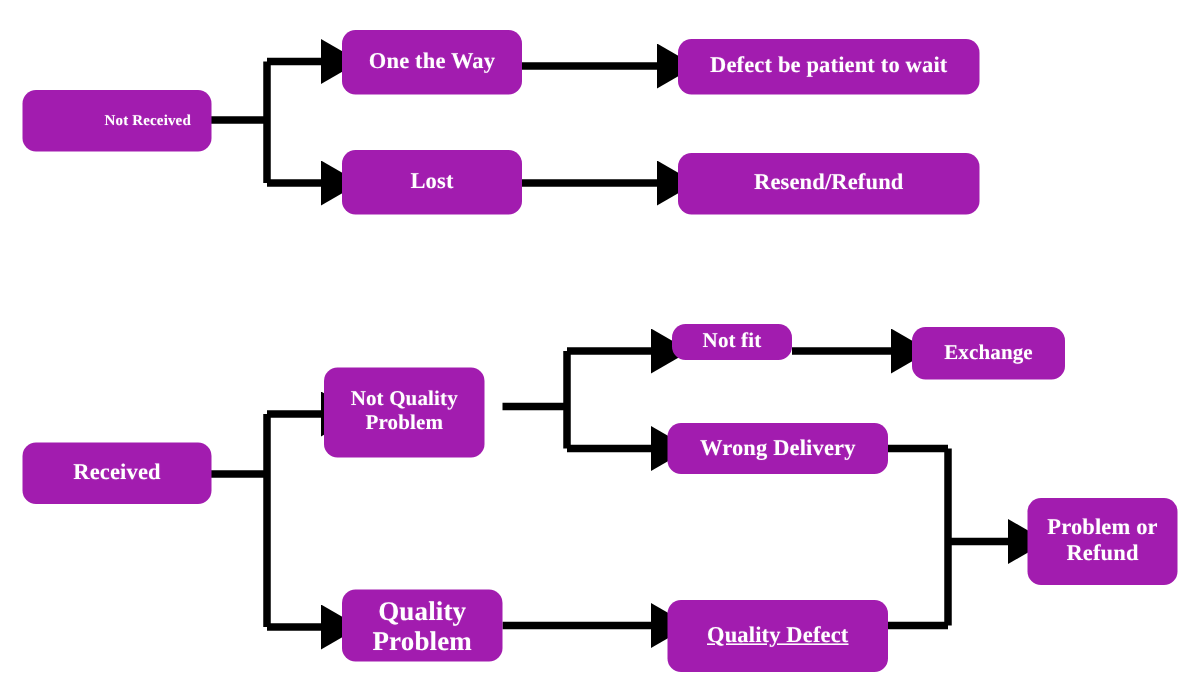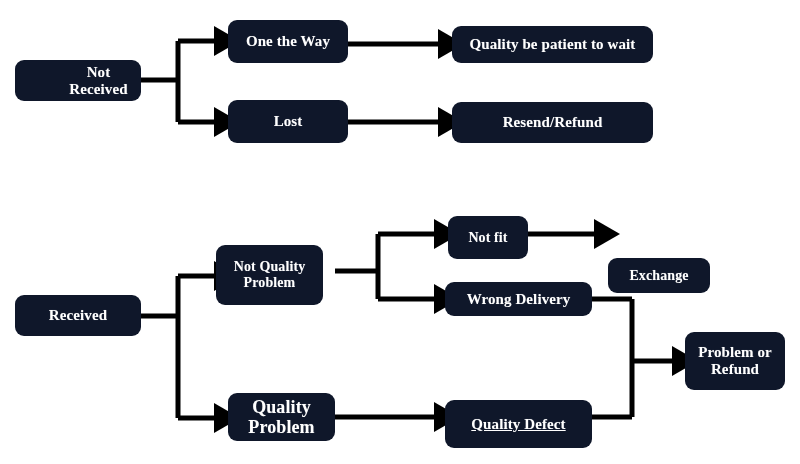--- a/index.html
+++ b/index.html
@@ -21,21 +21,21 @@
   }
   #flow-svg {
     position: absolute;
     left: 0;
     top: 0;
     width: 800px;
     height: 464px;
   }
   .node {
     position: absolute;
-    background: #0f172a;
+    background: #a21caf;
     color: #ffffff;
     border-radius: 9px;
     display: flex;
     align-items: center;
     justify-content: center;
     text-align: center;
     font-weight: bold;
     line-height: 1.12;
     letter-spacing: 0.1px;
     box-sizing: border-box;
@@ -81,34 +81,34 @@
 
       <path d="M335,417 L440,417" marker-end="url(#arrow)"></path>
 
       <path d="M592,299 L632,299"></path>
       <path d="M592,417 L632,417"></path>
       <path d="M632,299 L632,417"></path>
       <path d="M632,361 L678,361" marker-end="url(#arrow)"></path>
     </g>
   </svg>
 
-  <div class="node" style="left:15px; top:60px; width:126px; height:41px; font-size:15px;padding-left:47px;">
+  <div class="node" style="left:15px; top:60px; width:126px; height:41px; font-size:10px;padding-left:47px;">
     <span>Not Received</span>
   </div>
 
   <div class="node" style="left:228px; top:20px; width:120px; height:43px; font-size:15px;">
     <span>One the Way</span>
   </div>
 
   <div class="node" style="left:228px; top:100px; width:120px; height:43px; font-size:15px;">
     <span>Lost</span>
   </div>
 
   <div class="node" style="left:452px; top:26px; width:201px; height:37px; font-size:15px;">
-    <span>Quality be patient to wait</span>
+    <span>Defect be patient to wait</span>
   </div>
 
   <div class="node" style="left:452px; top:102px; width:201px; height:41px; font-size:15px;">
     <span>Resend/Refund</span>
   </div>
 
   <div class="node" style="left:15px; top:295px; width:126px; height:41px; font-size:15px;">
     <span>Received</span>
   </div>
 
@@ -119,25 +119,25 @@
     </span>
   </div>
 
   <div class="node" style="left:228px; top:393px; width:107px; height:48px; font-size:18px;">
     <span>
       <span>Quality</span>
       <span>Problem</span>
     </span>
   </div>
 
-  <div class="node" style="left:448px; top:216px; width:80px; height:43px; font-size:14px;">
+  <div class="node" style="left:448px; top:216px; width:80px; height:24px; font-size:14px;">
     <span>Not fit</span>
   </div>
 
-  <div class="node" style="left:608px; top:218px; width:102px; height:35px; font-size:14px;margin-top:40px;">
+  <div class="node" style="left:608px; top:218px; width:102px; height:35px; font-size:14px;">
     <span>Exchange</span>
   </div>
 
   <div class="node" style="left:445px; top:282px; width:147px; height:34px; font-size:15px;">
     <span>Wrong Delivery</span>
   </div>
 
   <div class="node" style="left:445px; top:400px; width:147px; height:48px; font-size:15px;text-decoration:underline;">
     <span>Quality Defect</span>
   </div>

